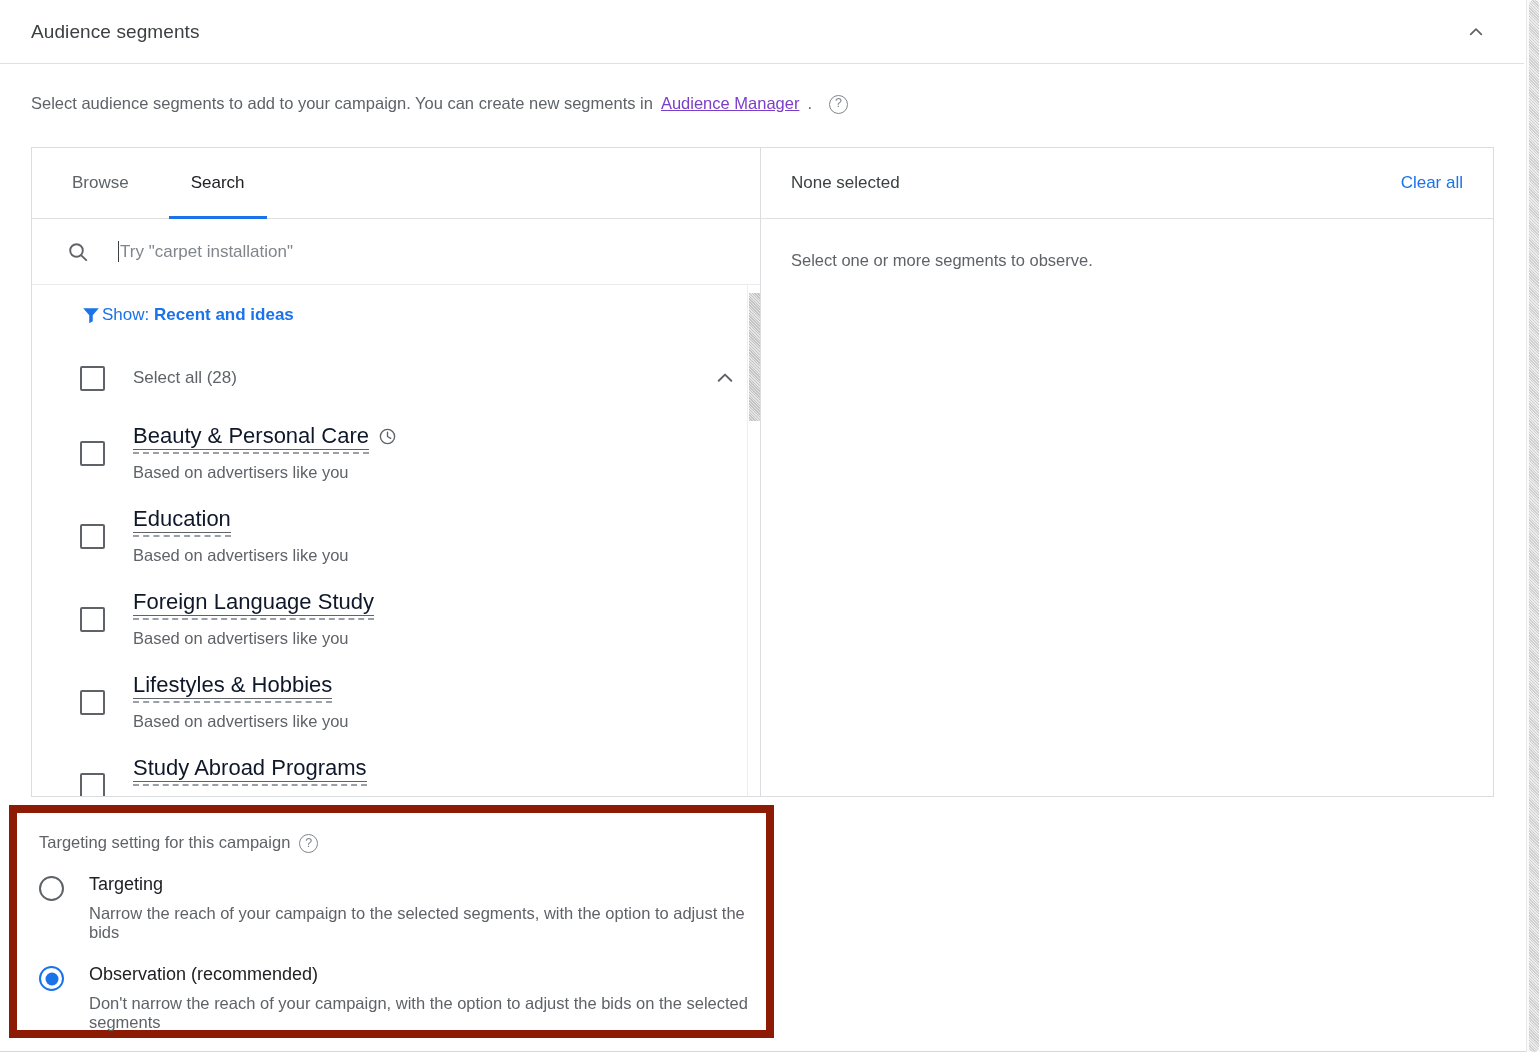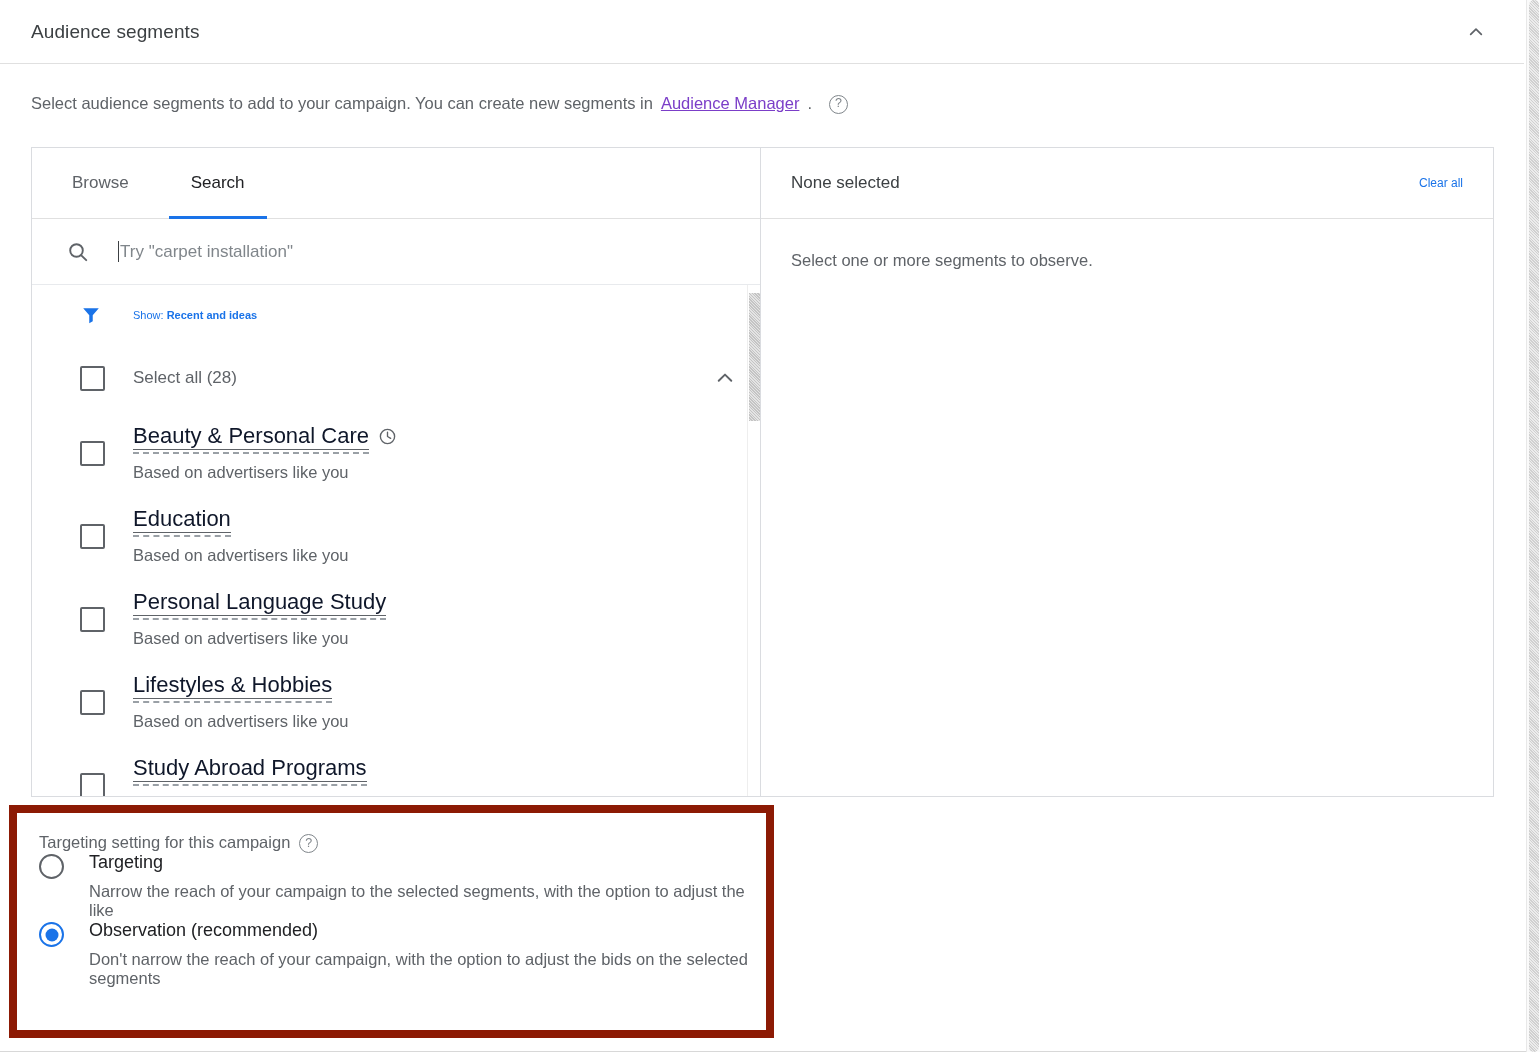--- a/index.html
+++ b/index.html
@@ -199,22 +199,21 @@
 
   .filter-row {
     display: flex;
     align-items: center;
     height: 60px;
     padding-left: 48px;
     cursor: pointer;
   }
   .filter-icon { width: 22px; height: 22px; flex: 0 0 22px; }
   .filter-text {
-    margin-left: 31px;
-    font-size: 11px;
+    font-size: 17px;
     color: #1a73e8;
   }
   .filter-text b { font-weight: 700; }
 
   .selectall-row {
     display: flex;
     align-items: center;
     height: 66px;
     padding-left: 48px;
     padding-right: 22px;
@@ -298,21 +297,21 @@
   .selected-header {
     height: 71px;
     border-bottom: 1px solid #e0e0e0;
     display: flex;
     align-items: center;
     padding: 0 30px 0 30px;
   }
   .selected-title { font-size: 17px; color: #3c4043; }
   .clear-all {
     margin-left: auto;
-    font-size: 12px;
+    font-size: 17px;
     color: #1a73e8;
     cursor: pointer;
   }
   .selected-empty {
     padding: 32px 30px;
     font-size: 16.5px;
     color: #5f6368;
   }
 
   
@@ -328,20 +327,21 @@
   .targeting-inner { padding: 20px 0 0 22px; }
   .targeting-label {
     display: flex;
     align-items: center;
     font-size: 16.5px;
     color: #5f6368;
   }
   .radio-row {
     display: flex;
     align-items: flex-start;
+    margin-top: 22px;
   }
   .radio {
     width: 25px; height: 25px;
     border-radius: 50%;
     border: 2.2px solid #5f6368;
     flex: 0 0 25px;
     margin-top: 2px;
     cursor: pointer;
     background: #fff;
     position: relative;
@@ -467,21 +467,21 @@
               <span class="seg-name">Education</span>
             </div>
             <div class="seg-sub">Based on advertisers like you</div>
           </div>
         </div>
 
         <div class="seg-item">
           <div class="cbox seg-cbox"></div>
           <div class="seg-body">
             <div class="seg-name-row">
-              <span class="seg-name">Personal Language Study</span>
+              <span class="seg-name">Foreign Language Study</span>
             </div>
             <div class="seg-sub">Based on advertisers like you</div>
           </div>
         </div>
 
         <div class="seg-item">
           <div class="cbox seg-cbox"></div>
           <div class="seg-body">
             <div class="seg-name-row">
               <span class="seg-name">Lifestyles &amp; Hobbies</span>
@@ -524,21 +524,21 @@
       <span>Targeting setting for this campaign</span>
       <span class="help-circle">
           <span>?</span>
         </span>
     </div>
 
     <div class="radio-row">
       <div class="radio"></div>
       <div class="radio-body">
         <div class="radio-title">Targeting</div>
-        <div class="radio-desc">Narrow the reach of your campaign to the selected segments, with the option to adjust the like</div>
+        <div class="radio-desc">Narrow the reach of your campaign to the selected segments, with the option to adjust the bids</div>
       </div>
     </div>
 
     <div class="radio-row">
       <div class="radio checked"></div>
       <div class="radio-body">
         <div class="radio-title">Observation (recommended)</div>
         <div class="radio-desc">Don't narrow the reach of your campaign, with the option to adjust the bids on the selected segments</div>
       </div>
     </div>

